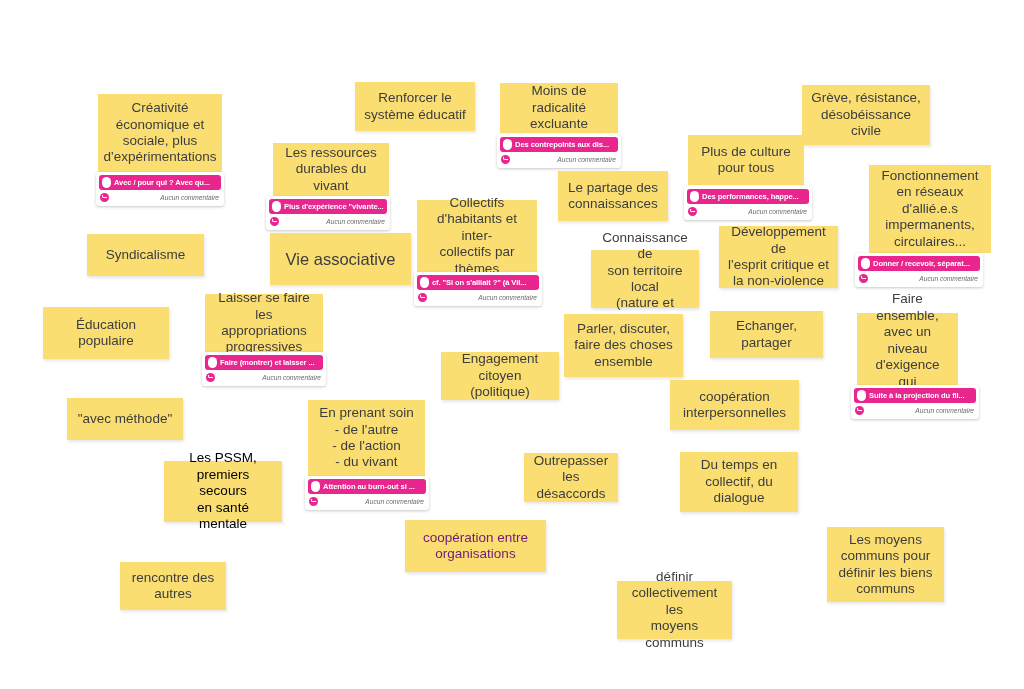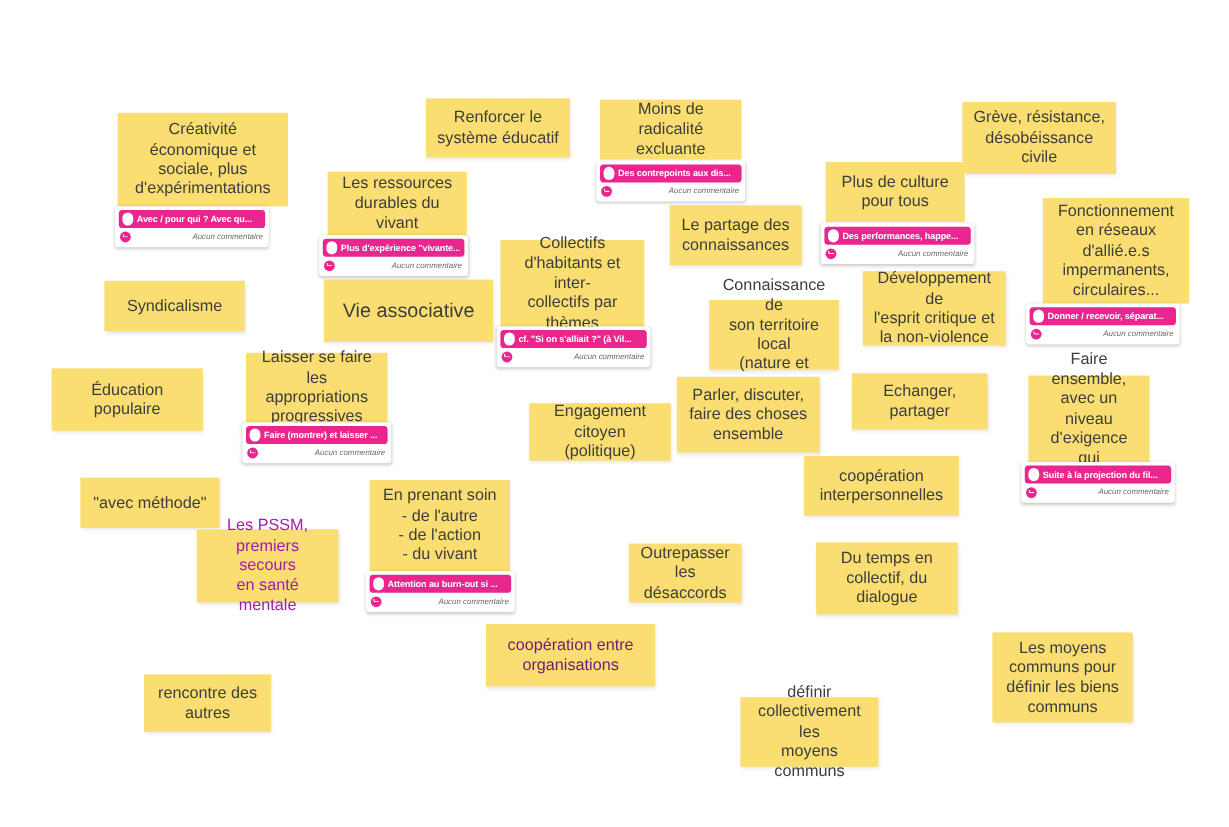--- a/index.html
+++ b/index.html
@@ -105,21 +105,21 @@
     color: #6a6a6a;
     font-style: italic;
     white-space: nowrap;
   }
 </style>
 </head>
 <body>
 
 <div id="board" style="background: rgb(255, 255, 255);">
     <div class="note has-card" style="left: 98px; top: 94px; width: 126px;">
-      <div class="note-body" style="width: 142px; height: 78px; background: rgb(250, 222, 114); color: rgb(61, 61, 61);">Créativité
+      <div class="note-body" style="width: 124px; height: 78px; background: rgb(250, 222, 114); color: rgb(61, 61, 61);">Créativité
 économique et
 sociale, plus
 d'expérimentations</div>
     </div>
     <div class="card" style="left: 96px; top: 172px; width: 128px; background: rgb(255, 255, 255);">
       <div class="card-tag" style="background: rgb(232, 38, 142);">
         <span class="tag-dot"></span>
         <span class="tag-label">Avec / pour qui ? Avec qu...</span>
       </div>
       <div class="card-meta">
@@ -268,21 +268,21 @@
       <div class="card-meta">
         <span class="reply-icon"></span>
         <span class="meta-text">Aucun commentaire</span>
       </div>
     </div>
     <div class="note" style="left: 564px; top: 314px; width: 119px;">
       <div class="note-body" style="width: 119px; height: 63px; background: rgb(250, 222, 114); color: rgb(61, 61, 61);">Parler, discuter,
 faire des choses
 ensemble</div>
     </div>
-    <div class="note" style="left: 441px; top: 336px; width: 118px;">
+    <div class="note" style="left: 441px; top: 352px; width: 118px;">
       <div class="note-body" style="width: 118px; height: 48px; background: rgb(250, 222, 114); color: rgb(61, 61, 61);">Engagement
 citoyen (politique)</div>
     </div>
     <div class="note" style="left: 654px; top: 380px; width: 129px; margin-left: 16px;">
       <div class="note-body" style="width: 129px; height: 50px; background: rgb(250, 222, 114); color: rgb(61, 61, 61);">coopération
 interpersonnelles</div>
     </div>
     <div class="note" style="left: 67px; top: 398px; width: 116px;">
       <div class="note-body" style="width: 116px; height: 42px; background: rgb(250, 222, 114); color: rgb(61, 61, 61);">"avec méthode"</div>
     </div>
@@ -296,21 +296,21 @@
       <div class="card-tag" style="background: rgb(232, 38, 142);">
         <span class="tag-dot"></span>
         <span class="tag-label">Attention au burn-out si ...</span>
       </div>
       <div class="card-meta">
         <span class="reply-icon"></span>
         <span class="meta-text">Aucun commentaire</span>
       </div>
     </div>
     <div class="note" style="left: 164px; top: 441px; width: 118px;">
-      <div class="note-body" style="width: 118px; height: 61px; background: rgb(250, 222, 114); color: #a21caf;">Les PSSM,
+      <div class="note-body" style="width: 118px; height: 61px; background: rgb(250, 222, 114); color: #000000; margin-top: 20px;">Les PSSM,
 premiers secours
 en santé mentale</div>
     </div>
     <div class="note" style="left: 524px; top: 453px; width: 118px;">
       <div class="note-body" style="width: 94px; height: 49px; background: rgb(250, 222, 114); color: rgb(61, 61, 61);">Outrepasser les
 désaccords</div>
     </div>
     <div class="note" style="left: 680px; top: 452px; width: 118px;">
       <div class="note-body" style="width: 118px; height: 60px; background: rgb(250, 222, 114); color: rgb(61, 61, 61);">Du temps en
 collectif, du

